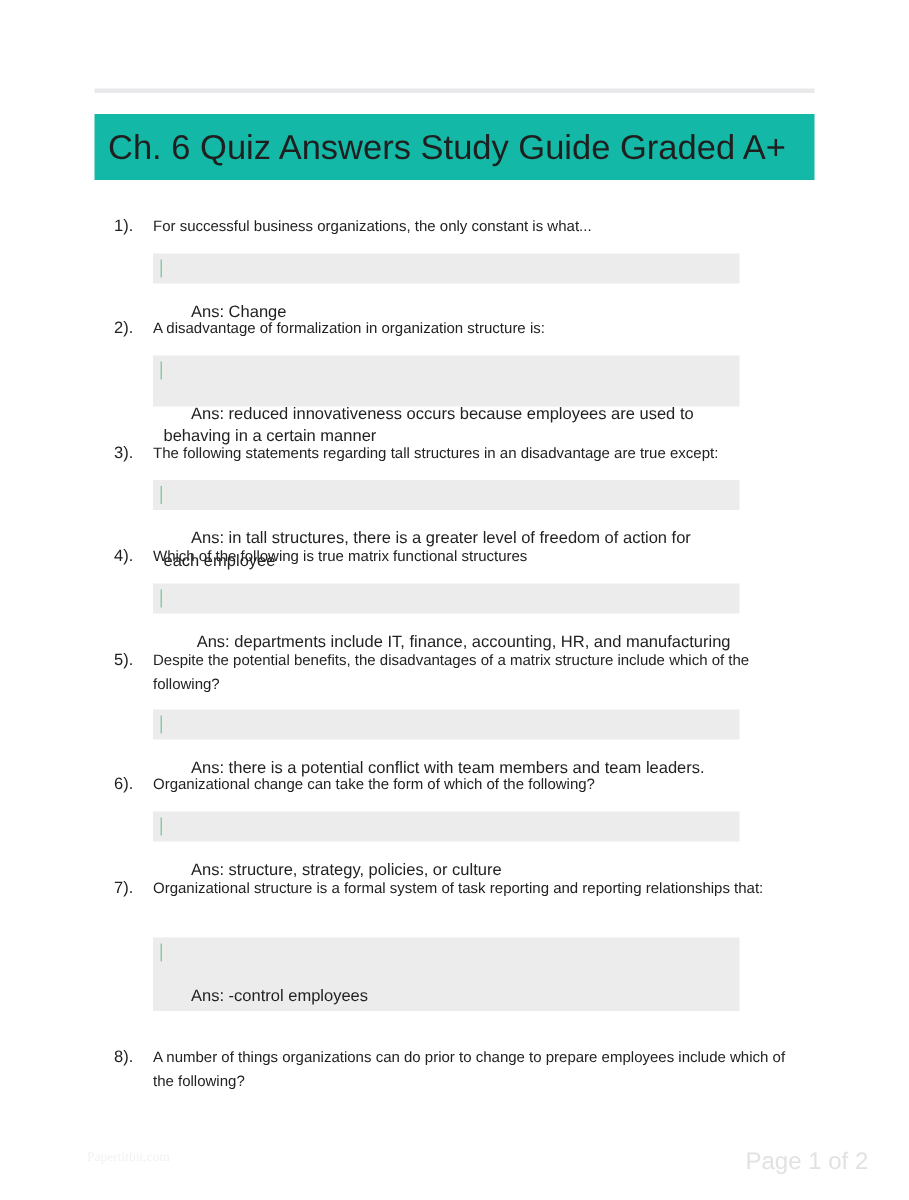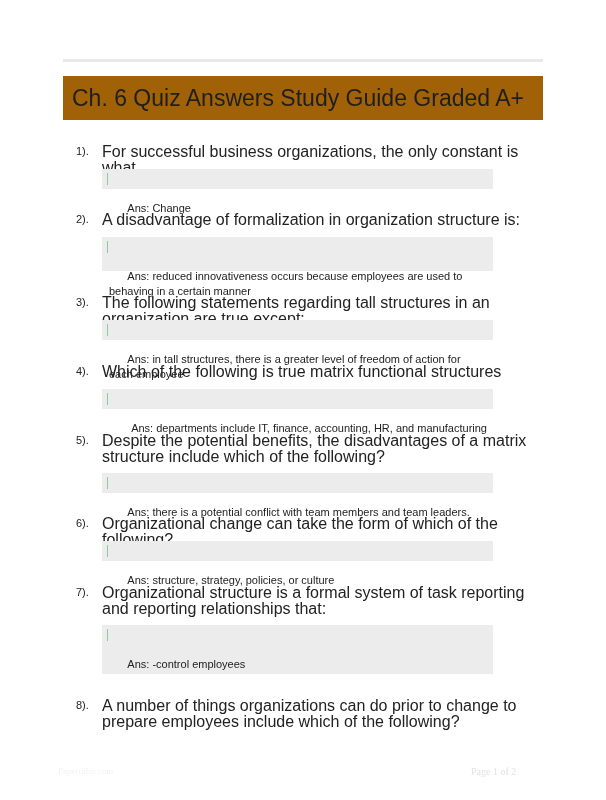--- a/index.html
+++ b/index.html
@@ -22,21 +22,21 @@
       width: 480px;
       height: 3px;
       background: #e9e9ec;
     }
     .title-box {
       position: absolute;
       left: 63px;
       top: 76px;
       width: 480px;
       height: 44px;
-      background: #a16207;
+      background: #14b8a6;
       box-sizing: border-box;
       padding-left: 9px;
     }
     .title-text {
       font-size: 23px;
       line-height: 44px;
       color: #1f1f1f;
       white-space: nowrap;
     }
     .qa {
@@ -50,21 +50,21 @@
       top: 0;
       font-size: 11px;
       line-height: 16px;
       color: #222;
     }
     .q-text {
       position: absolute;
       left: 39px;
       top: 1px;
       width: 432px;
-      font-size: 16px;
+      font-size: 10px;
       line-height: 16px;
       color: #222;
     }
     .ans-box {
       position: absolute;
       left: 39px;
       width: 391px;
       background: #ececec;
       box-sizing: border-box;
       padding: 2px 6px 3px 5px;
@@ -91,25 +91,25 @@
     .footer-left {
       position: absolute;
       left: 58px;
       top: 766px;
       font-size: 9px;
       color: #f2f2f2;
       font-family: "Liberation Serif", serif;
     }
     .footer-right {
       position: absolute;
-      left: 471px;
+      left: 497px;
       top: 766px;
-      font-size: 10px;
+      font-size: 16px;
       color: #e2e2e2;
-      font-family: Liberation Serif, serif;
+      font-family: Liberation Sans, sans-serif;
     }
   </style>
 </head>
 <body>
 
 <div class="top-rule"></div>
 
 <div class="title-box">
   <div class="title-text">Ch. 6 Quiz Answers Study Guide Graded A+</div>
 </div>
@@ -131,21 +131,21 @@
   <div class="ans-box" style="top:26px; height:34px;">
     <span class="ans-line first">
       <span class="ans-marker"></span>
       <span>Ans: reduced innovativeness occurs because employees are used to behaving in a certain manner</span>
     </span>
   </div>
 </div>
 
 <div class="qa" style="top:294px;">
   <div class="q-num">3).</div>
-  <div class="q-text">The following statements regarding tall structures in an organization are true except:</div>
+  <div class="q-text">The following statements regarding tall structures in an disadvantage are true except:</div>
   <div class="ans-box" style="top:26px; height:20px;">
     <span class="ans-line first">
       <span class="ans-marker"></span>
       <span>Ans: in tall structures, there is a greater level of freedom of action for each employee</span>
     </span>
   </div>
 </div>
 
 <div class="qa" style="top:363px;">
   <div class="q-num">4).</div>

